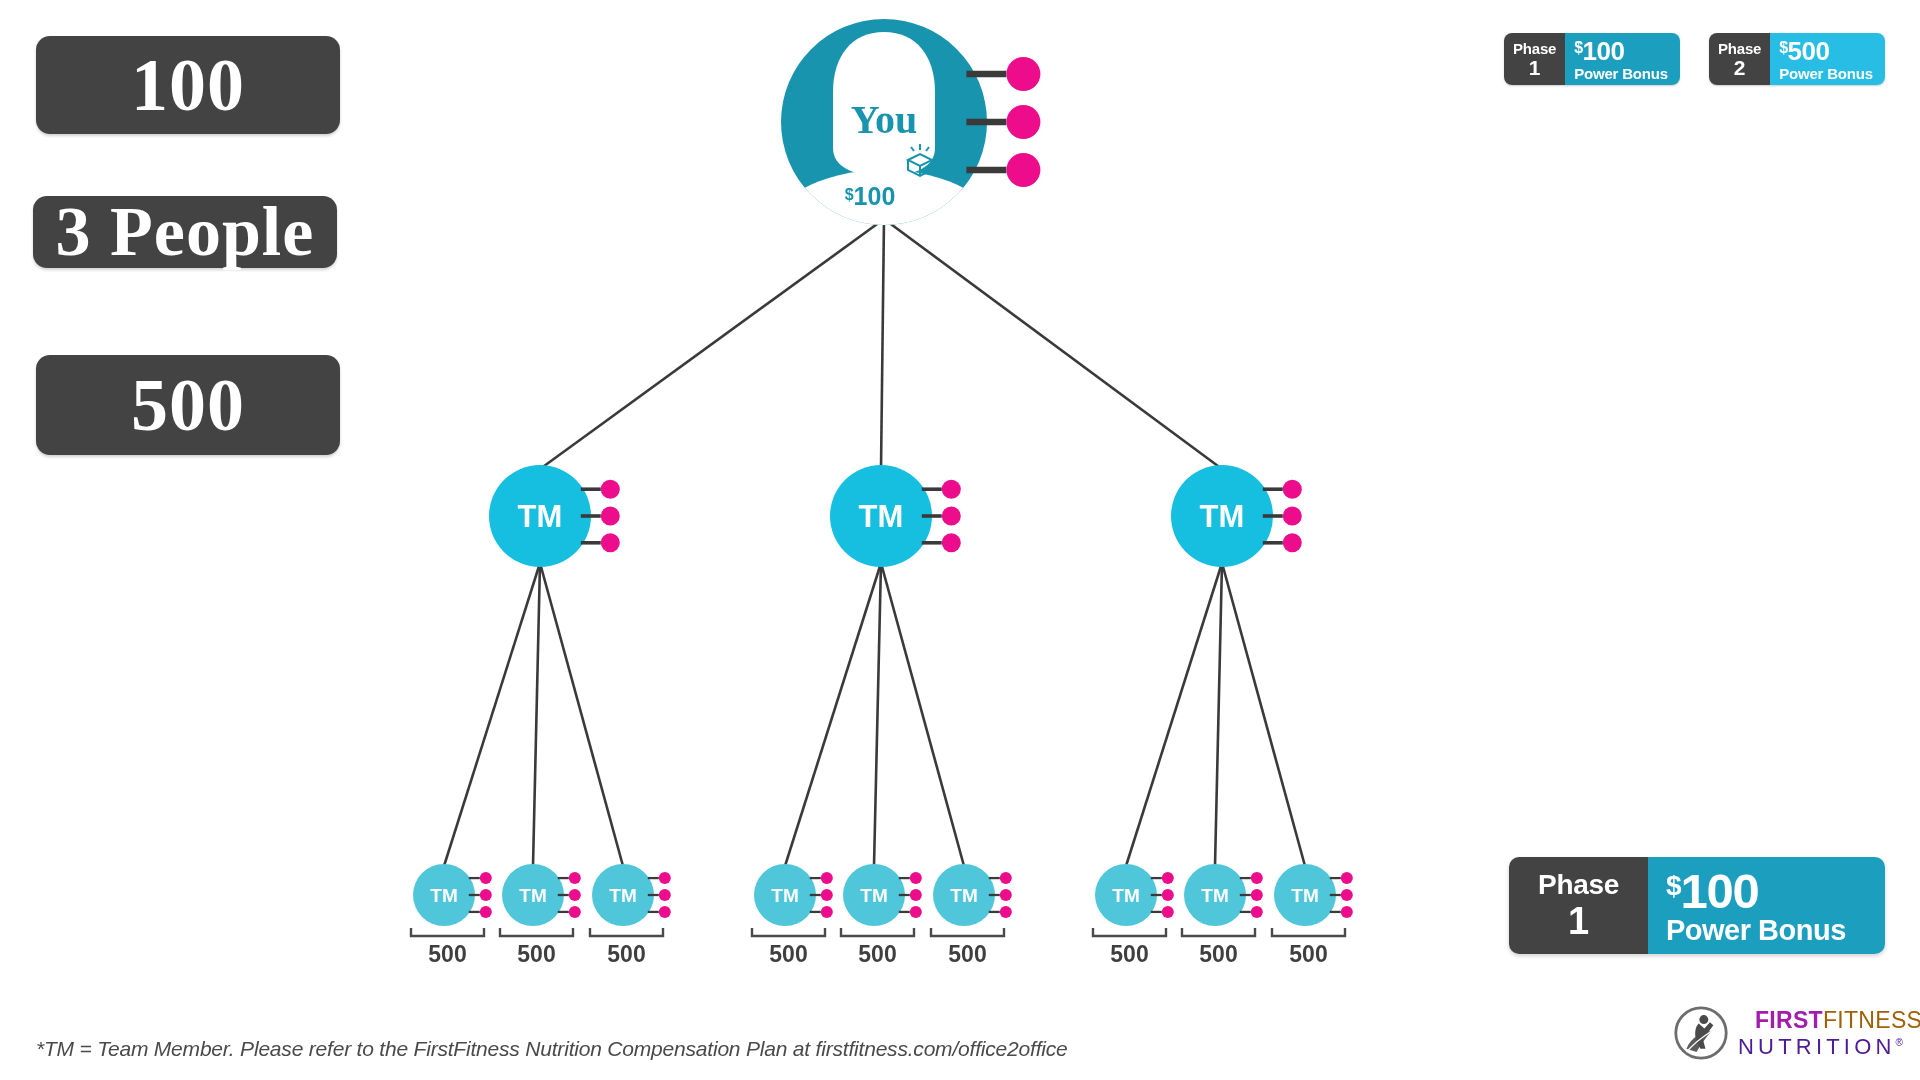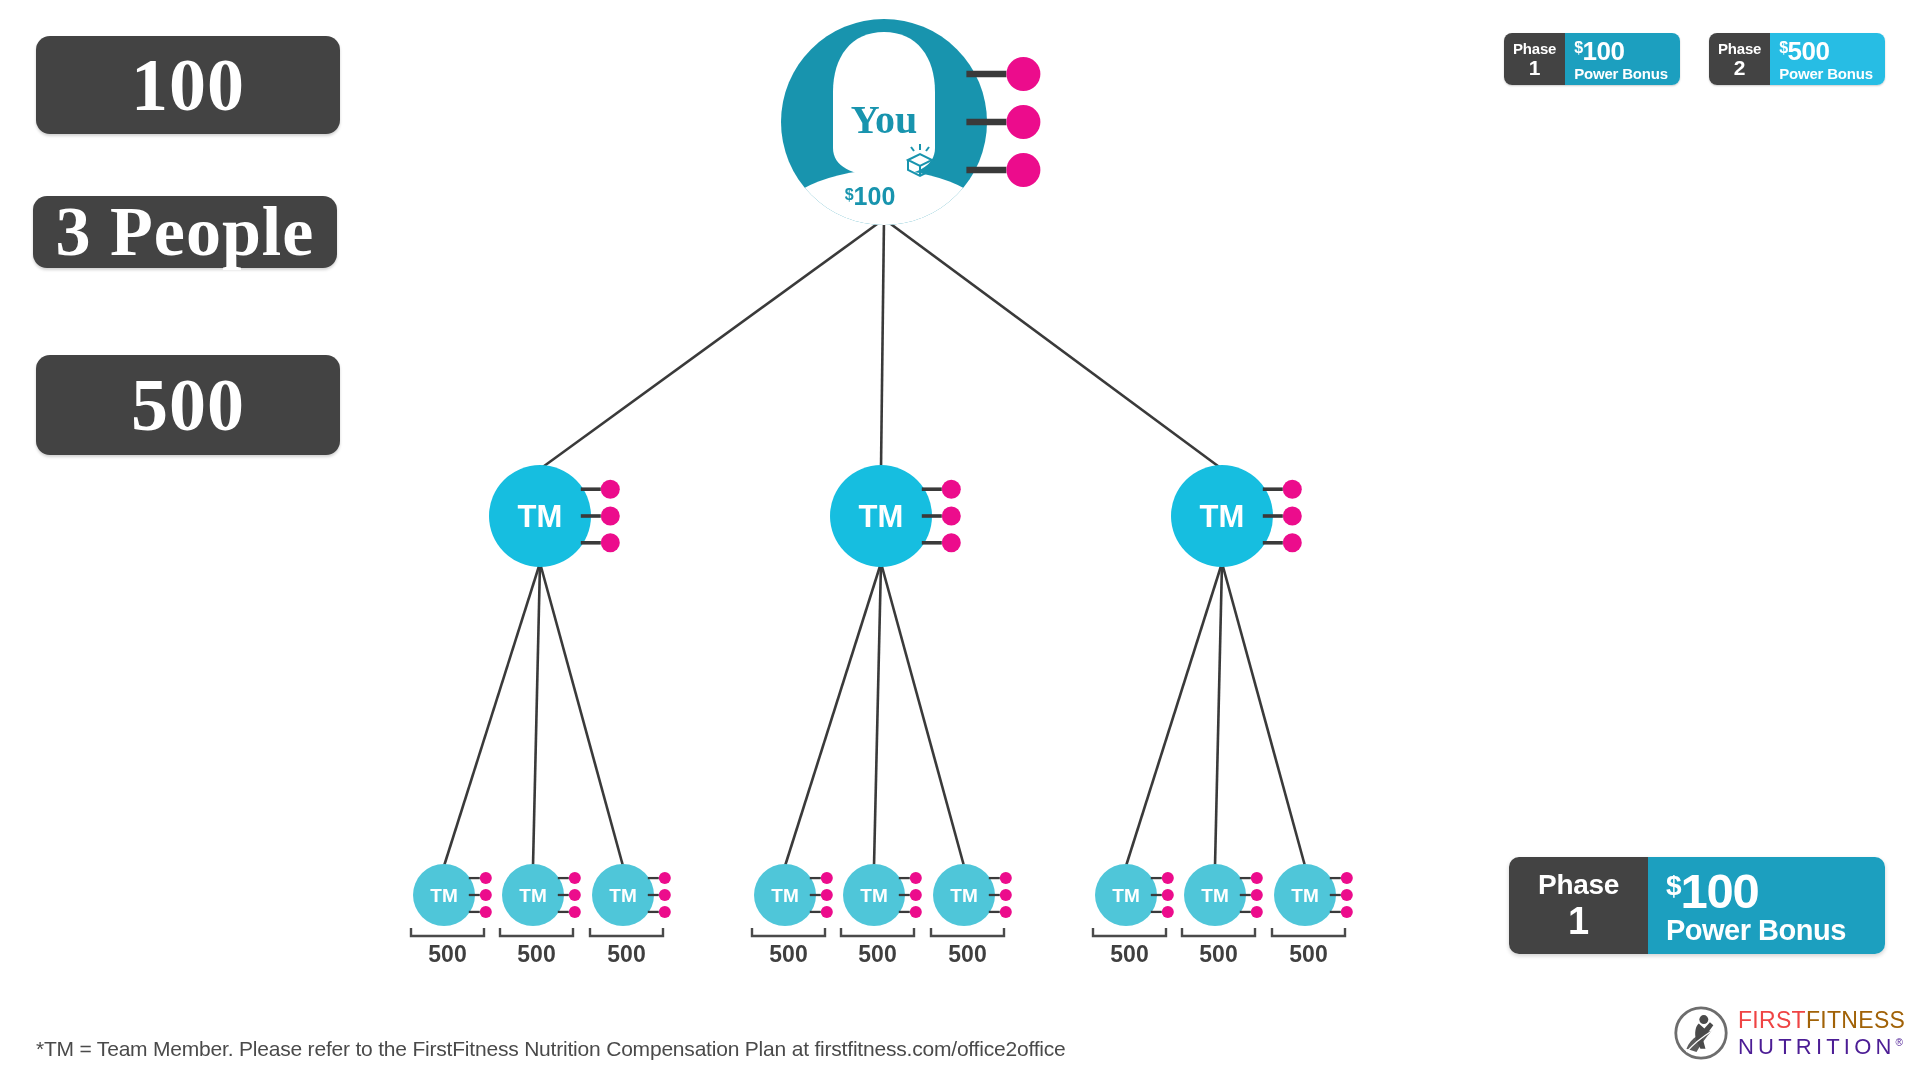--- a/index.html
+++ b/index.html
@@ -155,20 +155,21 @@
 
   
   #footer-note {
     position: absolute;
     left: 36px;
     top: 1037px;
     font-size: 21px;
     color: #4a4a4a;
     letter-spacing: -0.2px;
     white-space: nowrap;
+    font-style: italic;
   }
 
   
   #brand-logo {
     position: absolute;
     left: 1673px;
     top: 1003px;
     width: 222px;
     height: 60px;
     display: flex;
@@ -178,21 +179,21 @@
   #brand-logo .logo-type {
     margin-left: 9px;
     color: #5a5a5a;
     line-height: 1;
   }
   #brand-logo .logo-line1 {
     font-size: 23px;
     letter-spacing: 0.3px;
     white-space: nowrap;
   }
-  #brand-logo .logo-line1 .lt-bold { font-weight: 400; color: #ef4444; }
+  #brand-logo .logo-line1 .lt-bold { font-weight: 700; color: #a21caf; margin-left: 17px; }
   #brand-logo .logo-line1 .lt-thin { font-weight: 400; color: #a16207; }
   #brand-logo .logo-line2 {
     font-size: 22px;
     font-weight: 400;
     letter-spacing: 4.2px;
     color: #4c1d95;
     margin-top: 4px;
     white-space: nowrap;
   }
   #brand-logo .logo-line2 .reg { font-size: 10px; vertical-align: super; letter-spacing: 0; }

